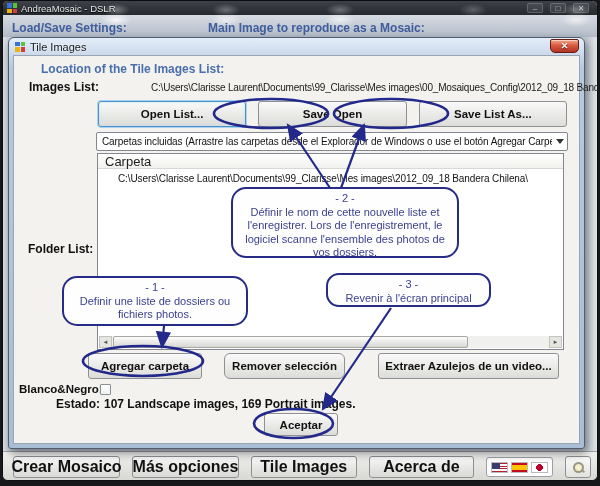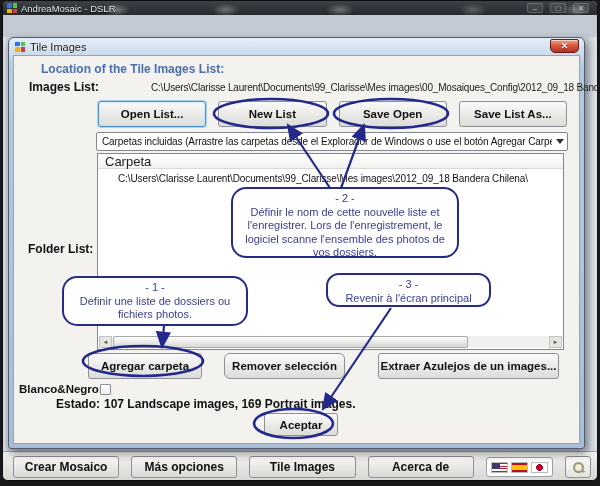--- a/index.html
+++ b/index.html
@@ -35,21 +35,21 @@
       linear-gradient(180deg,#d6dbe3,#b2bcc8); }
   .hdr-label { position:absolute; top:6px; font-size:12px; font-weight:bold; color:#3f5c9c; white-space:nowrap; }
   .hdr-load { left:9px; } .hdr-main { left:205px; }
   .win-content { position:absolute; left:0; top:36px; width:100%; height:414px;
     background:linear-gradient(90deg,#dde1e7 0,#c7ced7 8px,#c7ced7 calc(100% - 10px),#e2e5ea 100%); }
 
   
   .footer { position:absolute; left:0; top:450px; width:100%; height:31px;
     background:linear-gradient(180deg,#f1f1ef,#d6d6d2); border-top:1px solid #9aa0a8;
     display:flex; align-items:center; gap:12px; padding:0 6px 0 10px; }
-  .fbtn { width:107px; height:22px; font-size:12px; font-weight:bold; color:#111;
+  .fbtn { width:107px; height:22px; font-size:16px; font-weight:bold; color:#111;
     background:linear-gradient(180deg,#fbfbfb,#e9e9e7 45%,#d9d9d6); border:1px solid #8e9094; border-radius:3px;
     display:flex; align-items:center; justify-content:center; cursor:default; white-space:nowrap; }
   .lang-box { margin-left:auto; width:68px; height:20px; background:#fdfdfd; border:1px solid #9aa0a6; border-radius:3px;
     display:flex; align-items:center; justify-content:center; gap:3px; cursor:default; }
   .flag { width:17px; height:11px; border:1px solid #bbb; position:relative; }
   .flag-us { background:repeating-linear-gradient(180deg,#b22234 0 1.3px,#fff 1.3px 2.6px); }
   .flag-us::before { content:""; position:absolute; left:0; top:0; width:8px; height:6px; background:#3c3b6e; }
   .flag-es { background:linear-gradient(180deg,#c60b1e 0 25%,#ffc400 25% 75%,#c60b1e 75%); }
   .flag-jp { background:radial-gradient(circle at 50% 50%, #bc002d 0 3.4px, #fff 3.5px); }
   .mag-btn { width:26px; height:22px; background:linear-gradient(180deg,#fbfbfb,#e2e2df); border:1px solid #8e9094; border-radius:3px;
@@ -134,20 +134,24 @@
           <i class="ic3"></i>
           <i class="ic4"></i>
         </span>
       <span class="win-title">AndreaMosaic - DSLR</span>
       <span class="win-controls">
         <span>–</span>
         <span>□</span>
         <span>✕</span>
       </span>
     </div>
+    <div class="glass-row">
+      <span class="hdr-label hdr-load">Load/Save Settings:</span>
+      <span class="hdr-label hdr-main">Main Image to reproduce as a Mosaic:</span>
+    </div>
     <div class="win-content"></div>
     <div class="footer">
       <div class="fbtn">Crear Mosaico</div>
       <div class="fbtn">Más opciones</div>
       <div class="fbtn">Tile Images</div>
       <div class="fbtn">Acerca de</div>
       <div class="lang-box">
         <span class="flag flag-us"></span>
         <span class="flag flag-es"></span>
         <span class="flag flag-jp"></span>
@@ -170,21 +174,20 @@
       <span class="dlg-close">✕</span>
     </div>
     <div class="dlg-body">
 
       <div class="dlg-heading">Location of the Tile Images List:</div>
       <div class="il-label">Images List:</div>
       <div class="il-path">C:\Users\Clarisse Laurent\Documents\99_Clarisse\Mes images\00_Mosaiques_Config\2012_09_18 Bandera Chilena.amn</div>
 
       <div class="row1">
         <div class="btn btn-default">Open List...</div>
-        <div class="btn">New List</div>
         <div class="btn">Save Open</div>
         <div class="btn">Save List As...</div>
       </div>
 
       <div class="combo">
         <span class="combo-text">Carpetas incluidas (Arrastre las carpetas desde el Explorador de Windows o use el botón Agregar Carpeta)</span>
         <span class="combo-arrow"></span>
       </div>
 
       <div class="listbox">
@@ -195,21 +198,21 @@
           <span class="hs-thumb"></span>
           <span class="hs-btn" style="margin-left:auto;">►</span>
         </div>
       </div>
 
       <div class="fl-label">Folder List:</div>
 
       <div class="row2">
         <div class="btn2 b-agregar">Agregar carpeta</div>
         <div class="btn2 b-remover">Remover selección</div>
-        <div class="btn2 b-extraer">Extraer Azulejos de un images...</div>
+        <div class="btn2 b-extraer">Extraer Azulejos de un video...</div>
       </div>
 
       <div class="bn-label">Blanco&amp;Negro:</div>
       <span class="bn-check"></span>
 
       <div class="estado">
         <span>Estado:</span><span class="val">107 Landscape images, 169 Portrait images.</span>
       </div>
 
       <div class="b-aceptar">Aceptar</div>

